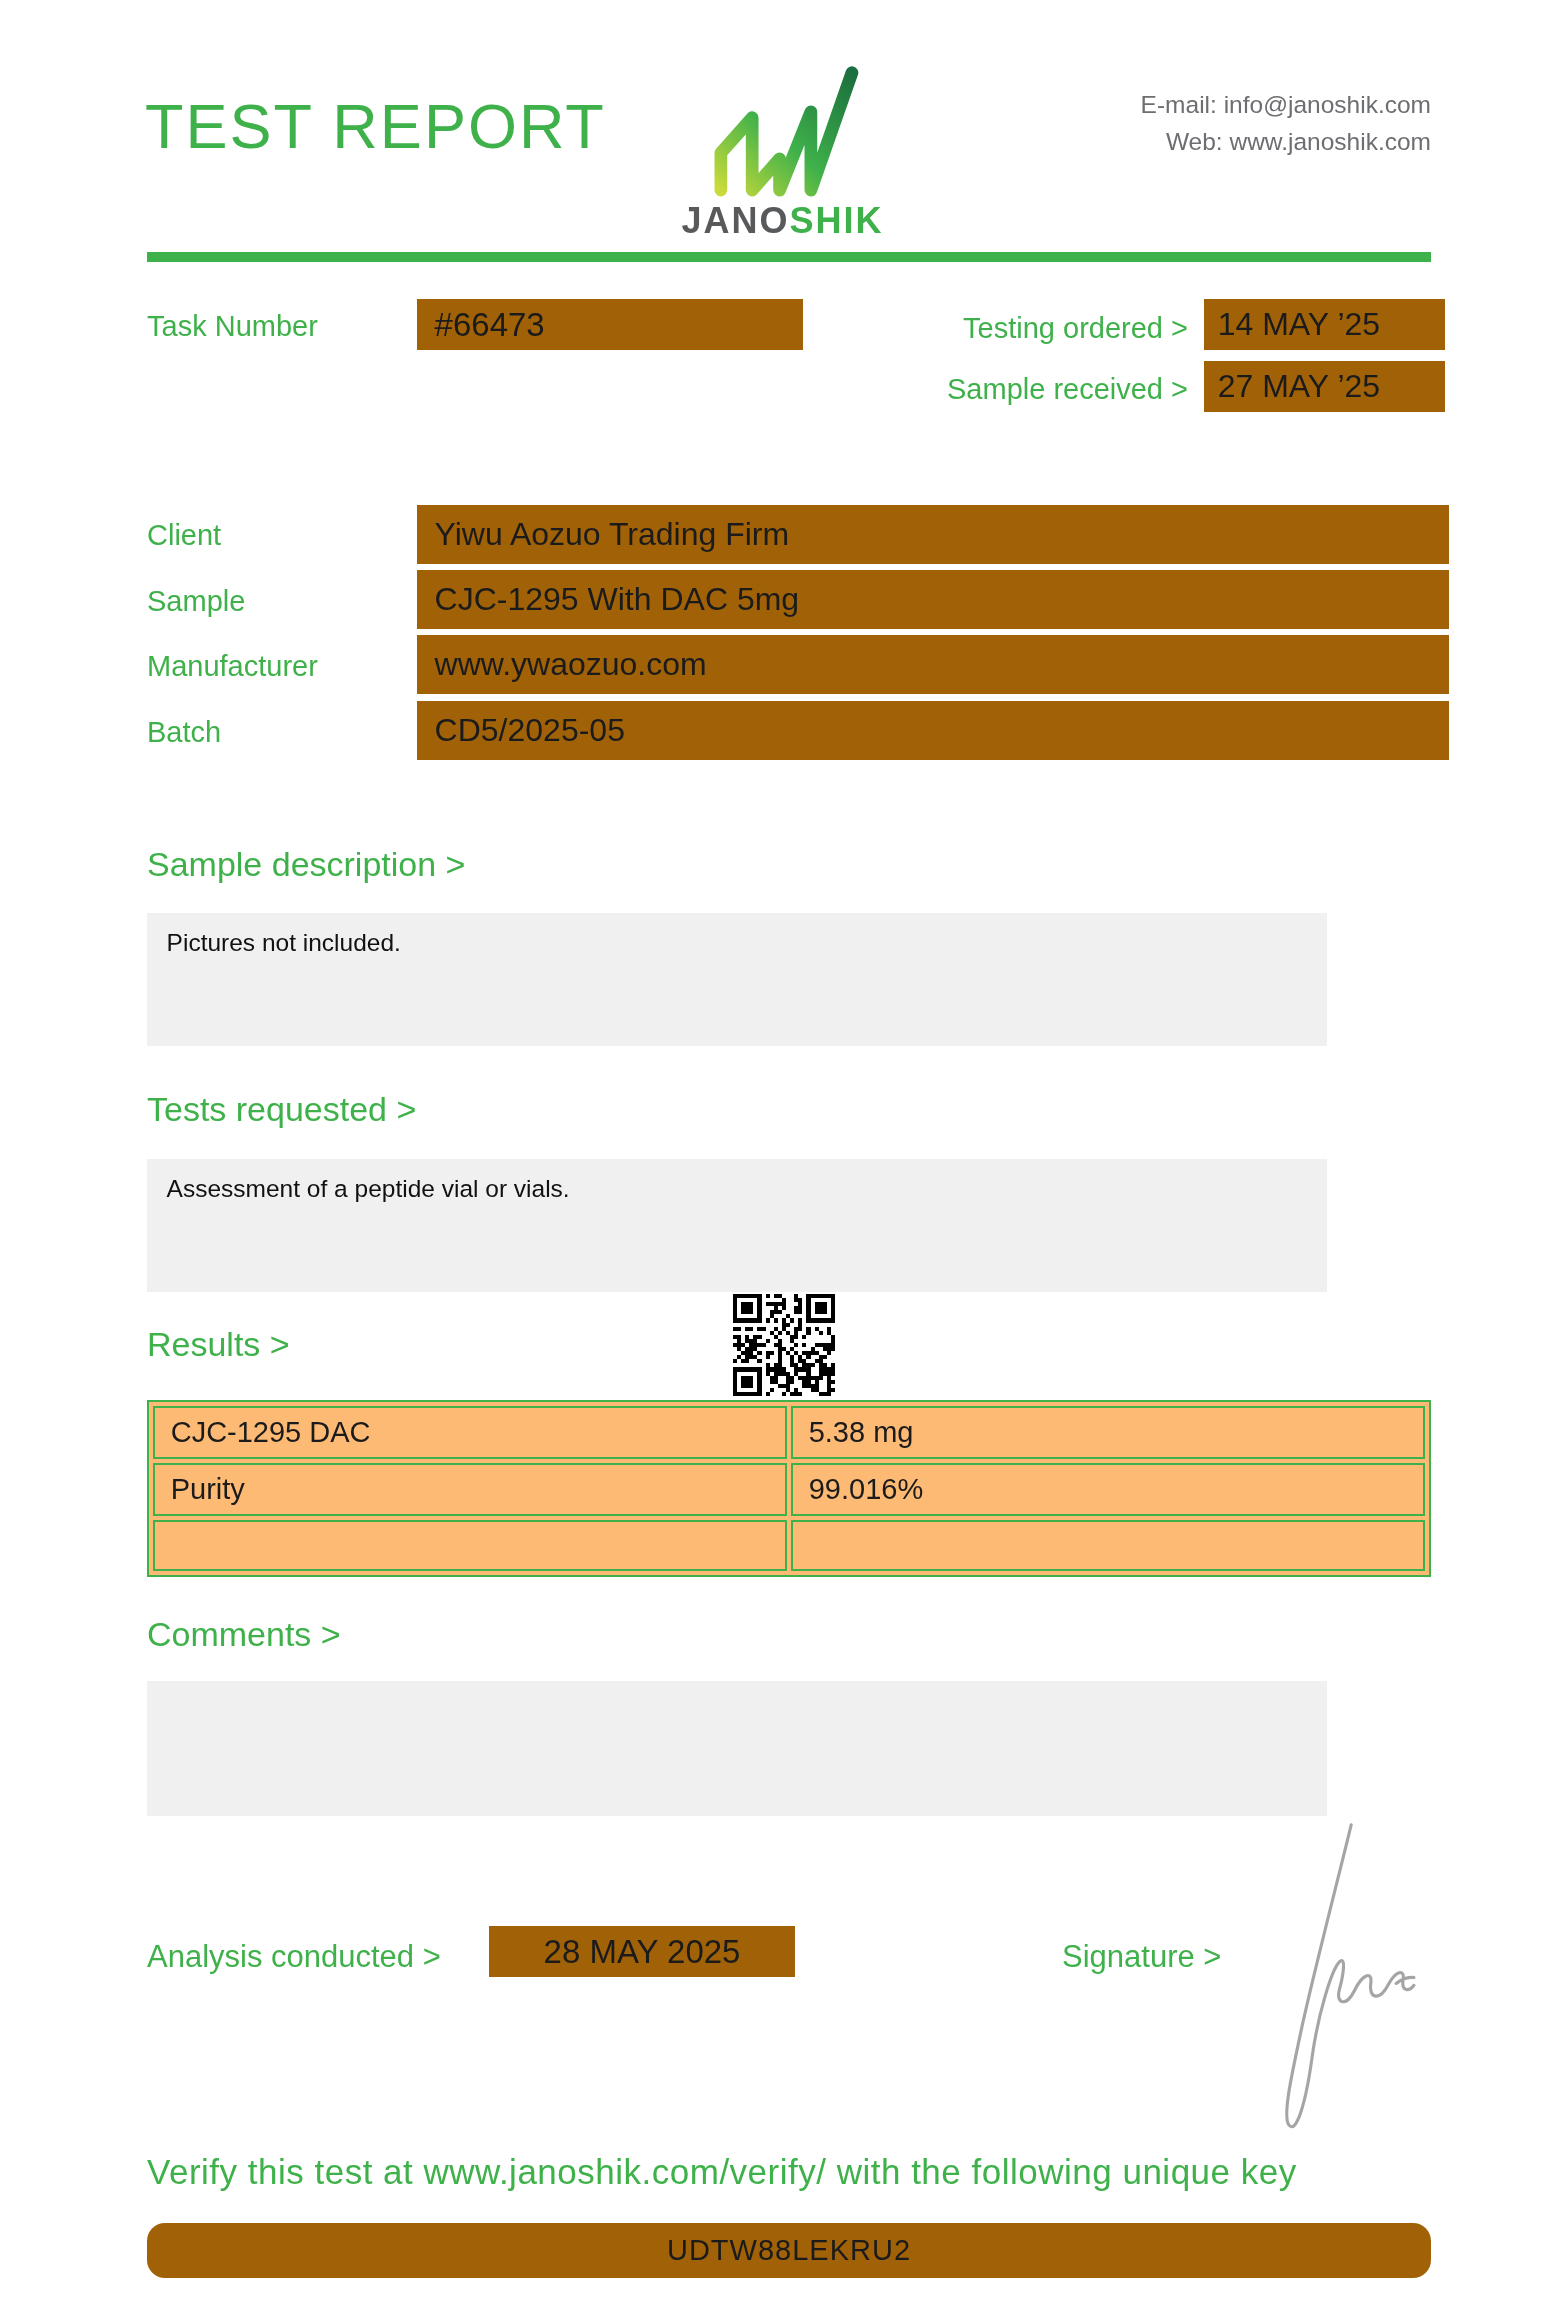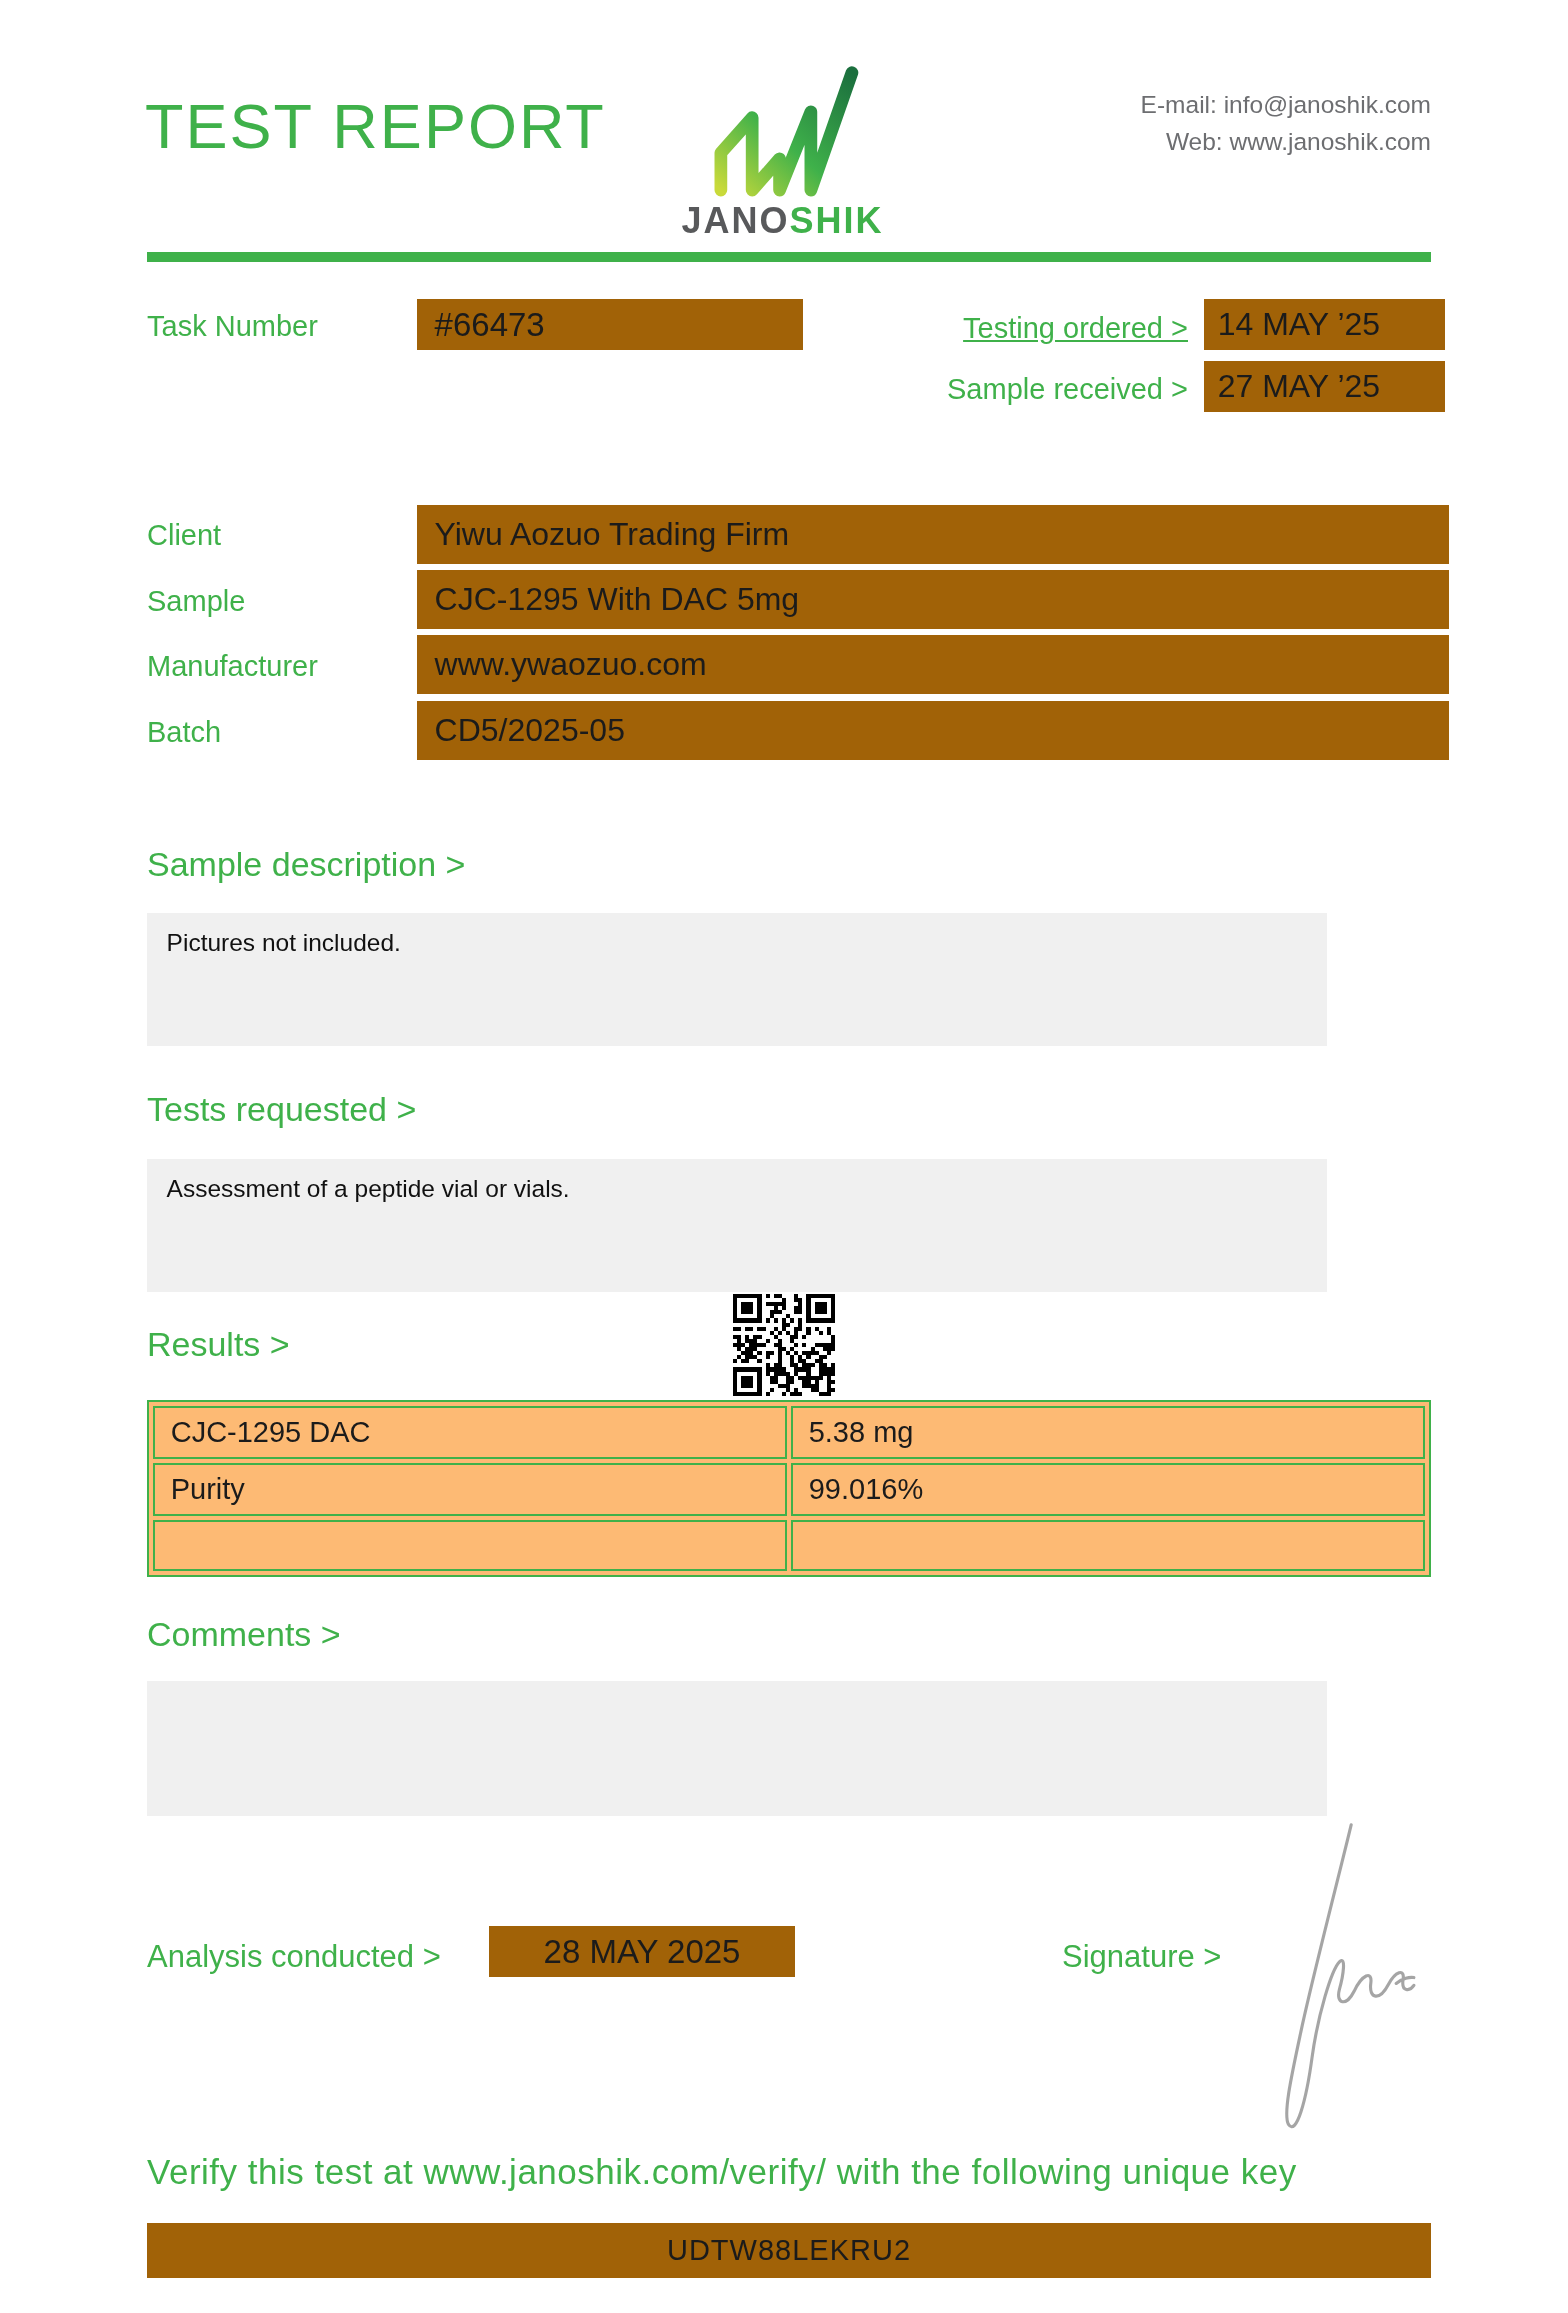--- a/index.html
+++ b/index.html
@@ -23,21 +23,21 @@
   .logo svg{display:block;margin:0 auto;}
   .wordmark{font-size:36px;font-weight:bold;letter-spacing:2px;margin-top:2px;}
   .wordmark .jano{color:#58595B;}
   .wordmark .shik{color:#3FB14A;}
   .contact{left:980px;top:86px;width:451px;text-align:right;color:#6D6E71;font-size:24.5px;line-height:37px;}
   .rule{left:147px;top:252px;width:1284px;height:9.8px;background:#3FB14A;}
   
   .label{font-size:29px;color:#3FB14A;white-space:pre;}
   .task-label{left:147px;top:310px;}
   .task-box{left:417px;top:299px;width:368px;height:51px;padding-left:17.6px;font-size:33px;}
-  .date-label-1{left:833px;top:312px;width:355px;text-align:right;text-decoration:underline;}
+  .date-label-1{left:833px;top:312px;width:355px;text-align:right;}
   .date-box-1{left:1204px;top:299px;width:227px;height:51px;padding-left:13.7px;}
   .date-label-2{left:833px;top:373px;width:355px;text-align:right;}
   .date-box-2{left:1204px;top:361px;width:227px;height:51px;padding-left:13.7px;}
   
   .info-label{left:147px;width:265px;}
   .info-box{left:417px;width:1014px;height:59px;padding-left:17.6px;}
   
   .sec-head{font-size:34px;color:#3FB14A;}
   .body-box{
     left:147px;width:1180px;background:#F0F0F0;
@@ -62,21 +62,21 @@
   }
   .results-table tr.tall td{height:45px;}
   .qr{left:733px;top:1294px;width:102px;height:102px;}
   
   .analysis-label{left:147px;top:1939px;font-size:31px;}
   .analysis-box{left:489px;top:1926px;width:306px;height:51px;justify-content:center;font-size:33px;}
   .sig-label{left:1062px;top:1939px;font-size:31px;}
   .sig-svg{left:1253px;top:1815px;}
   
   .verify-line{left:147px;top:2152px;width:1284px;font-size:35px;color:#3FB14A;letter-spacing:0.5px;white-space:nowrap;}
-  .key-box{left:147px;top:2223px;width:1284px;height:55px;justify-content:center;font-size:29px;letter-spacing:1px;}
+  .key-box{left:147px;top:2223px;width:1284px;height:55px;justify-content:center;font-size:29px;letter-spacing:1px;border-radius:18px;}
 </style>
 </head>
 <body>
 
 <div class="page">
 
   <div class="abs logo">
     <svg width="225" height="147" viewBox="0 0 230 150">
       <defs>
         <linearGradient id="lg" x1="0" y1="1" x2="1" y2="0">

